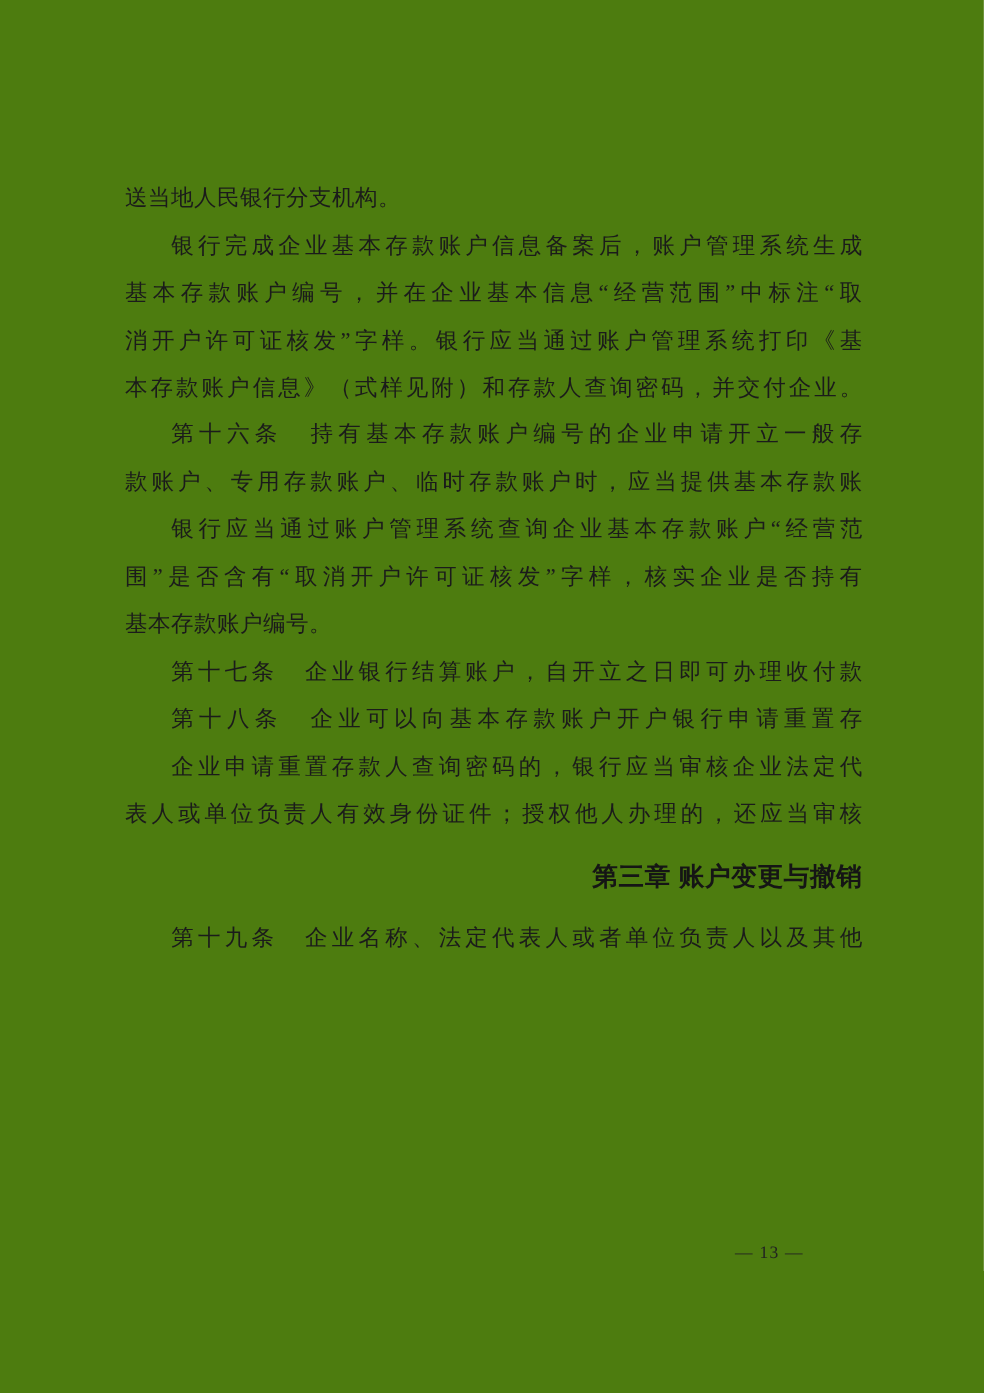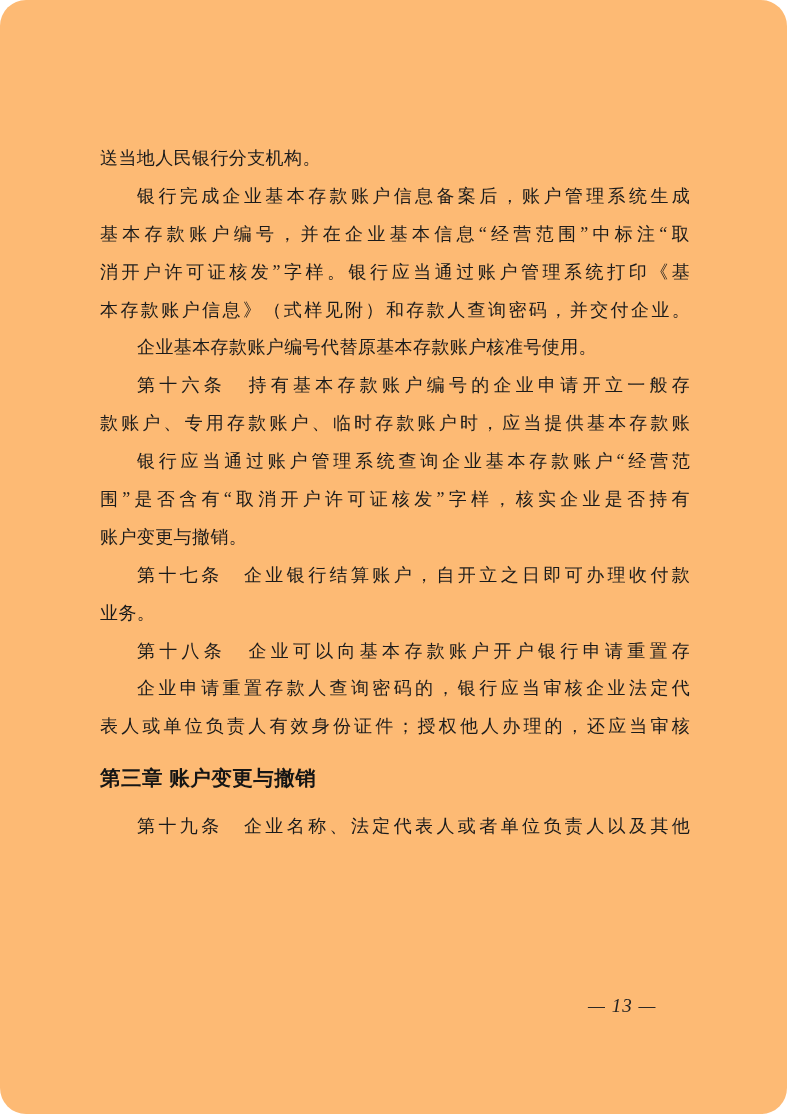--- a/index.html
+++ b/index.html
@@ -8,22 +8,21 @@
     height: 1114px;
     position: relative;
     overflow: hidden;
     background: #ffffff;
     color: #1b1b1b;
     font-family: "Liberation Serif", "DejaVu Serif", serif;
   }
   .page {
     position: absolute;
     inset: 0;
-    background: #fdba74;
-    border-radius: 26px;
+    background: #4d7c0f;
   }
   .text-block {
     position: absolute;
     left: 100px;
     top: 140px;
     width: 590px;
     font-size: 18px;
     line-height: 37.9px;
     letter-spacing: 0.4px;
   }
@@ -34,58 +33,55 @@
   .line.indent { padding-left: 37px; }
   .line.justify {
     display: flex;
     justify-content: space-between;
     letter-spacing: 0;
   }
   .line.justify span { display: inline-block; }
   .chapter-heading {
     margin: 13px 0 11px 0;
     padding: 0;
-    text-align: left;
+    text-align: right;
     font-family: "Liberation Sans", "DejaVu Sans", sans-serif;
     font-weight: 700;
     font-size: 20.5px;
     line-height: 38px;
     letter-spacing: 0.5px;
     color: #151515;
   }
   .page-number {
     position: absolute;
     left: 588px;
     top: 995px;
-    font-size: 19px;
+    font-size: 14px;
     letter-spacing: 1px;
     color: #222222;
     white-space: pre;
-    font-style: italic;
   }
 </style>
 </head>
 <body>
 
 <div class="page">
   <main class="text-block">
     <section>
         <div class="line">送当地人民银行分支机构。</div>
         <div class="line indent justify"><span>银</span><span>行</span><span>完</span><span>成</span><span>企</span><span>业</span><span>基</span><span>本</span><span>存</span><span>款</span><span>账</span><span>户</span><span>信</span><span>息</span><span>备</span><span>案</span><span>后</span><span>，</span><span>账</span><span>户</span><span>管</span><span>理</span><span>系</span><span>统</span><span>生</span><span>成</span></div>
         <div class="line justify"><span>基</span><span>本</span><span>存</span><span>款</span><span>账</span><span>户</span><span>编</span><span>号</span><span>，</span><span>并</span><span>在</span><span>企</span><span>业</span><span>基</span><span>本</span><span>信</span><span>息</span><span>“</span><span>经</span><span>营</span><span>范</span><span>围</span><span>”</span><span>中</span><span>标</span><span>注</span><span>“</span><span>取</span></div>
         <div class="line justify"><span>消</span><span>开</span><span>户</span><span>许</span><span>可</span><span>证</span><span>核</span><span>发</span><span>”</span><span>字</span><span>样</span><span>。</span><span>银</span><span>行</span><span>应</span><span>当</span><span>通</span><span>过</span><span>账</span><span>户</span><span>管</span><span>理</span><span>系</span><span>统</span><span>打</span><span>印</span><span>《</span><span>基</span></div>
         <div class="line justify"><span>本</span><span>存</span><span>款</span><span>账</span><span>户</span><span>信</span><span>息</span><span>》</span><span>（</span><span>式</span><span>样</span><span>见</span><span>附</span><span>）</span><span>和</span><span>存</span><span>款</span><span>人</span><span>查</span><span>询</span><span>密</span><span>码</span><span>，</span><span>并</span><span>交</span><span>付</span><span>企</span><span>业</span><span>。</span></div>
-        <div class="line indent">企业基本存款账户编号代替原基本存款账户核准号使用。</div>
         <div class="line indent justify"><span>第</span><span>十</span><span>六</span><span>条</span><span>　</span><span>持</span><span>有</span><span>基</span><span>本</span><span>存</span><span>款</span><span>账</span><span>户</span><span>编</span><span>号</span><span>的</span><span>企</span><span>业</span><span>申</span><span>请</span><span>开</span><span>立</span><span>一</span><span>般</span><span>存</span></div>
         <div class="line justify"><span>款</span><span>账</span><span>户</span><span>、</span><span>专</span><span>用</span><span>存</span><span>款</span><span>账</span><span>户</span><span>、</span><span>临</span><span>时</span><span>存</span><span>款</span><span>账</span><span>户</span><span>时</span><span>，</span><span>应</span><span>当</span><span>提</span><span>供</span><span>基</span><span>本</span><span>存</span><span>款</span><span>账</span></div>
         <div class="line indent justify"><span>银</span><span>行</span><span>应</span><span>当</span><span>通</span><span>过</span><span>账</span><span>户</span><span>管</span><span>理</span><span>系</span><span>统</span><span>查</span><span>询</span><span>企</span><span>业</span><span>基</span><span>本</span><span>存</span><span>款</span><span>账</span><span>户</span><span>“</span><span>经</span><span>营</span><span>范</span></div>
         <div class="line justify"><span>围</span><span>”</span><span>是</span><span>否</span><span>含</span><span>有</span><span>“</span><span>取</span><span>消</span><span>开</span><span>户</span><span>许</span><span>可</span><span>证</span><span>核</span><span>发</span><span>”</span><span>字</span><span>样</span><span>，</span><span>核</span><span>实</span><span>企</span><span>业</span><span>是</span><span>否</span><span>持</span><span>有</span></div>
-        <div class="line">账户变更与撤销。</div>
+        <div class="line">基本存款账户编号。</div>
         <div class="line indent justify"><span>第</span><span>十</span><span>七</span><span>条</span><span>　</span><span>企</span><span>业</span><span>银</span><span>行</span><span>结</span><span>算</span><span>账</span><span>户</span><span>，</span><span>自</span><span>开</span><span>立</span><span>之</span><span>日</span><span>即</span><span>可</span><span>办</span><span>理</span><span>收</span><span>付</span><span>款</span></div>
-        <div class="line">业务。</div>
         <div class="line indent justify"><span>第</span><span>十</span><span>八</span><span>条</span><span>　</span><span>企</span><span>业</span><span>可</span><span>以</span><span>向</span><span>基</span><span>本</span><span>存</span><span>款</span><span>账</span><span>户</span><span>开</span><span>户</span><span>银</span><span>行</span><span>申</span><span>请</span><span>重</span><span>置</span><span>存</span></div>
         <div class="line indent justify"><span>企</span><span>业</span><span>申</span><span>请</span><span>重</span><span>置</span><span>存</span><span>款</span><span>人</span><span>查</span><span>询</span><span>密</span><span>码</span><span>的</span><span>，</span><span>银</span><span>行</span><span>应</span><span>当</span><span>审</span><span>核</span><span>企</span><span>业</span><span>法</span><span>定</span><span>代</span></div>
         <div class="line justify"><span>表</span><span>人</span><span>或</span><span>单</span><span>位</span><span>负</span><span>责</span><span>人</span><span>有</span><span>效</span><span>身</span><span>份</span><span>证</span><span>件</span><span>；</span><span>授</span><span>权</span><span>他</span><span>人</span><span>办</span><span>理</span><span>的</span><span>，</span><span>还</span><span>应</span><span>当</span><span>审</span><span>核</span></div>
       </section>
     <h2 class="chapter-heading">第三章 账户变更与撤销</h2>
     <section>
         <div class="line indent justify"><span>第</span><span>十</span><span>九</span><span>条</span><span>　</span><span>企</span><span>业</span><span>名</span><span>称</span><span>、</span><span>法</span><span>定</span><span>代</span><span>表</span><span>人</span><span>或</span><span>者</span><span>单</span><span>位</span><span>负</span><span>责</span><span>人</span><span>以</span><span>及</span><span>其</span><span>他</span></div>
       </section>
   </main>
   <div class="page-number">— 13 —</div>

